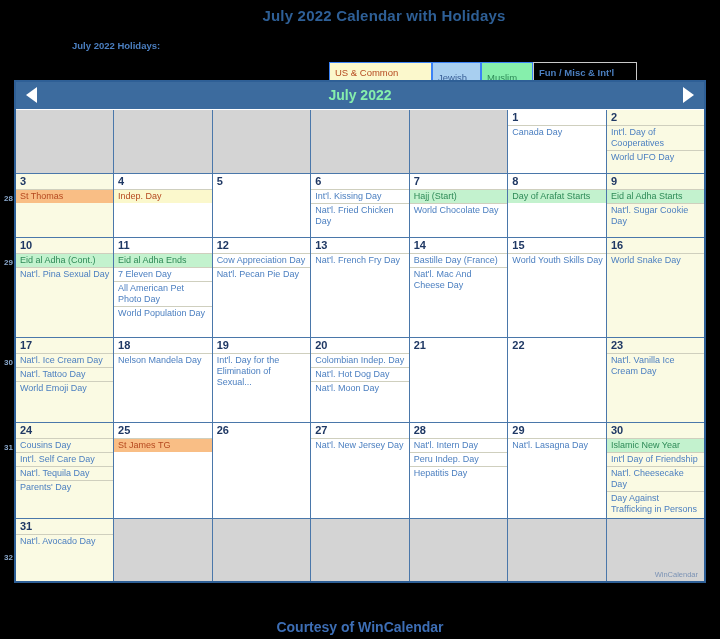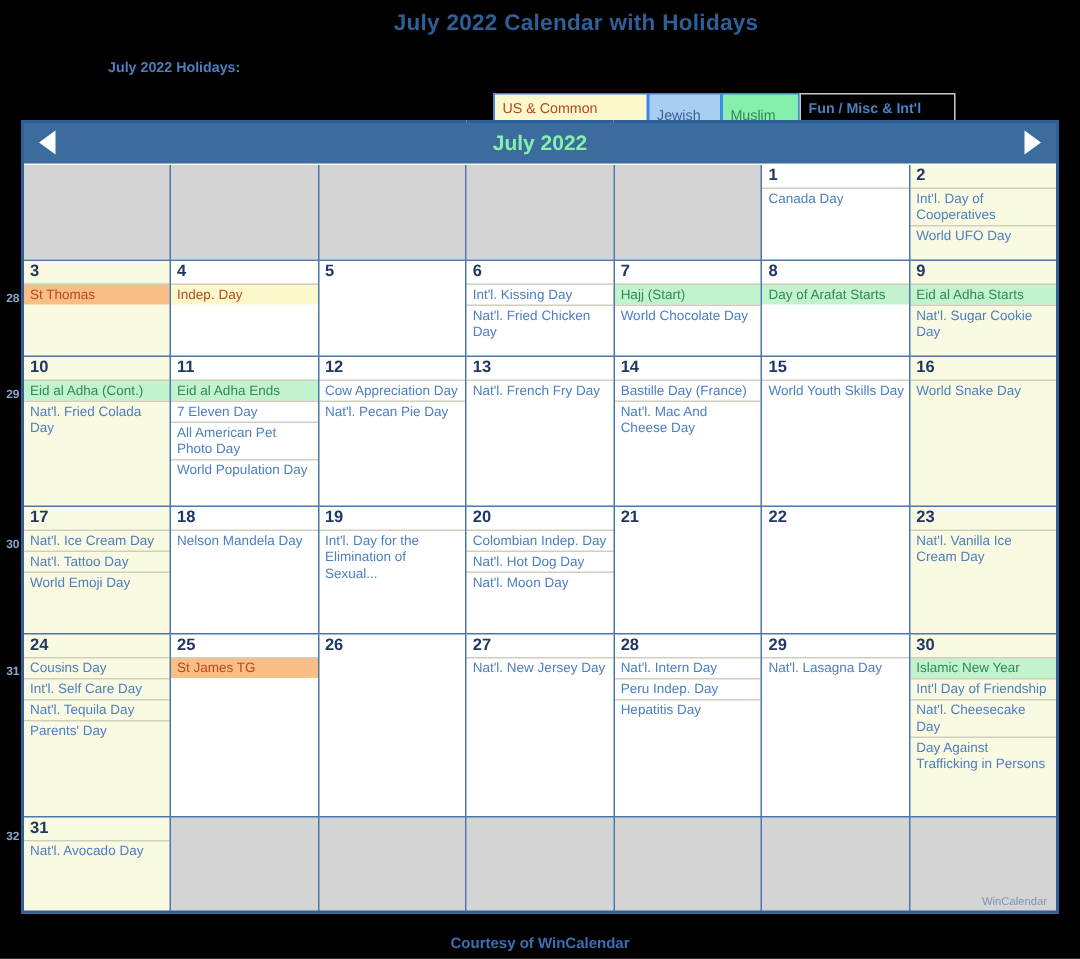--- a/index.html
+++ b/index.html
@@ -169,21 +169,21 @@
   .wincal-mark {
     position: absolute;
     right: 8px; bottom: 4px;
     font-size: 7.5px;
     color: #7C93B5;
   }
   .footer {
     position: absolute;
     left: 0; right: 0; bottom: 4px;
     text-align: center;
-    font-size: 10px;
+    font-size: 14px;
     font-weight: bold;
     color: #3D6EB5;
   }
 </style>
 </head>
 <body>
 
 <div id="page">
 
   <div class="page-title">July 2022 Calendar with Holidays</div>
@@ -263,21 +263,21 @@
             <td class="day weekend">
               <div class="dnum">9</div>
               <div class="ev c-mus">Eid al Adha Starts</div>
               <div class="ev c-fun">Nat'l. Sugar Cookie Day</div>
             </td>
           </tr>
           <tr style="height: 100px;">
             <td class="day weekend">
               <div class="dnum">10</div>
               <div class="ev c-mus">Eid al Adha (Cont.)</div>
-              <div class="ev c-fun">Nat'l. Fried Colada Day</div>
+              <div class="ev c-fun">Nat'l. Pina Sexual Day</div>
             </td>
             <td class="day">
               <div class="dnum">11</div>
               <div class="ev c-mus">Eid al Adha Ends</div>
               <div class="ev c-fun">7 Eleven Day</div>
               <div class="ev c-fun">All American Pet Photo Day</div>
               <div class="ev c-fun">World Population Day</div>
             </td>
             <td class="day">
               <div class="dnum">12</div>
@@ -327,21 +327,21 @@
               <div class="dnum">21</div>
             </td>
             <td class="day">
               <div class="dnum">22</div>
             </td>
             <td class="day weekend">
               <div class="dnum">23</div>
               <div class="ev c-fun">Nat'l. Vanilla Ice Cream Day</div>
             </td>
           </tr>
-          <tr style="height: 122px;">
+          <tr style="height: 96px;">
             <td class="day weekend">
               <div class="dnum">24</div>
               <div class="ev c-fun">Cousins Day</div>
               <div class="ev c-fun">Int'l. Self Care Day</div>
               <div class="ev c-fun">Nat'l. Tequila Day</div>
               <div class="ev c-fun">Parents' Day</div>
             </td>
             <td class="day">
               <div class="dnum">25</div>
               <div class="ev c-chr">St James TG</div>

